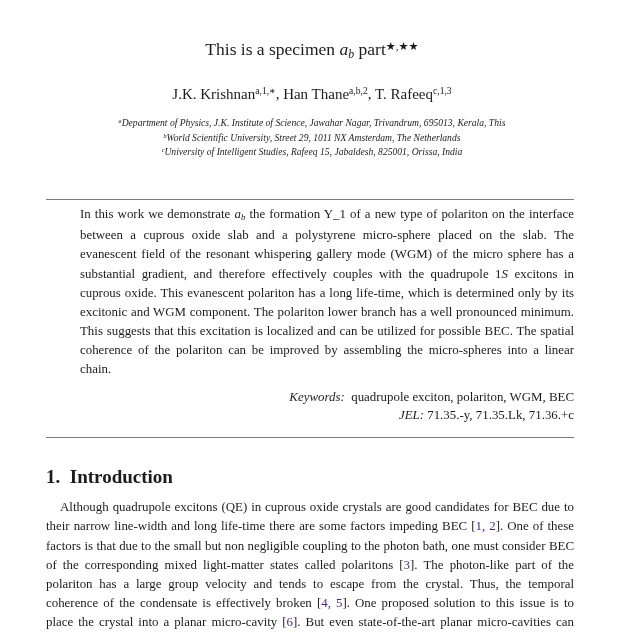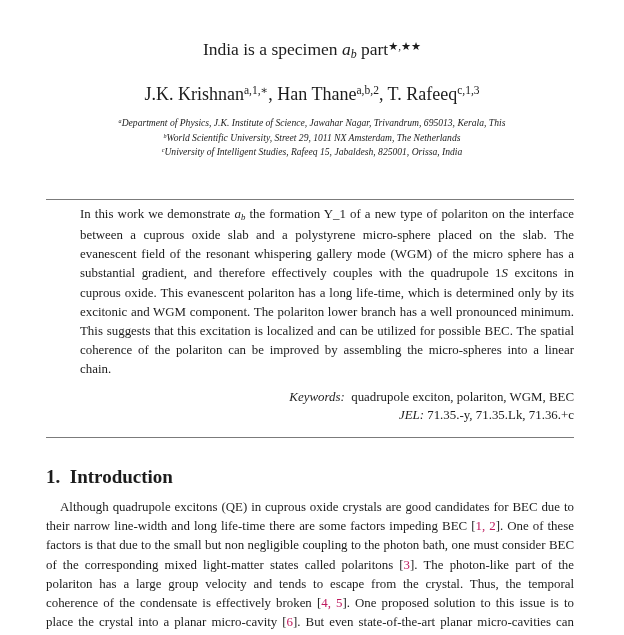--- a/index.html
+++ b/index.html
@@ -20,21 +20,21 @@
     padding-top: 34px;
     margin: 0;
     text-align: center;
     font-size: 17.5px;
     line-height: 24px;
     font-weight: normal;
   }
   .authors {
     margin-top: 16px;
     text-align: center;
-    font-size: 18px;
+    font-size: 15px;
     line-height: 17px;
   }
   .affiliations {
     margin-top: 13px;
     text-align: center;
     font-size: 9.6px;
     line-height: 13.6px;
   }
   .rule {
     border: none;
@@ -69,27 +69,27 @@
     font-weight: bold;
   }
   .intro-par {
     margin-top: 13px;
     text-indent: 14px;
   }
   
   .seg-i   { font-style: italic; }
   .seg-sub { font-size: 68%; vertical-align: -0.18em; }
   .seg-sup { font-size: 64%; vertical-align: 0.48em; }
-  .seg-cite { color: #be185d; cursor: pointer; }
+  .seg-cite { color: #4c1d95; cursor: pointer; }
 </style>
 </head>
 <body>
 
 <div class="page">
-  <h1 class="title"><span>India is a specimen </span><span class="seg-i">a</span><span class="seg-i seg-sub">b</span><span> part</span><span class="seg-sup">★,★★</span></h1>
+  <h1 class="title"><span>This is a specimen </span><span class="seg-i">a</span><span class="seg-i seg-sub">b</span><span> part</span><span class="seg-sup">★,★★</span></h1>
 
   <div class="authors"><span>J.K. Krishnan</span><span class="seg-sup">a,1,∗</span><span>, Han Thane</span><span class="seg-sup">a,b,2</span><span>, T. Rafeeq</span><span class="seg-sup">c,1,3</span></div>
 
   <div class="affiliations">
     <div class="affil"><span class="seg-sup seg-i">a</span><span class="seg-i">Department of Physics, J.K. Institute of Science, Jawahar Nagar, Trivandrum, 695013, Kerala, This</span></div>
     <div class="affil"><span class="seg-sup seg-i">b</span><span class="seg-i">World Scientific University, Street 29, 1011 NX Amsterdam, The Netherlands</span></div>
     <div class="affil"><span class="seg-sup seg-i">c</span><span class="seg-i">University of Intelligent Studies, Rafeeq 15, Jabaldesh, 825001, Orissa, India</span></div>
   </div>
 
   <div class="content">

